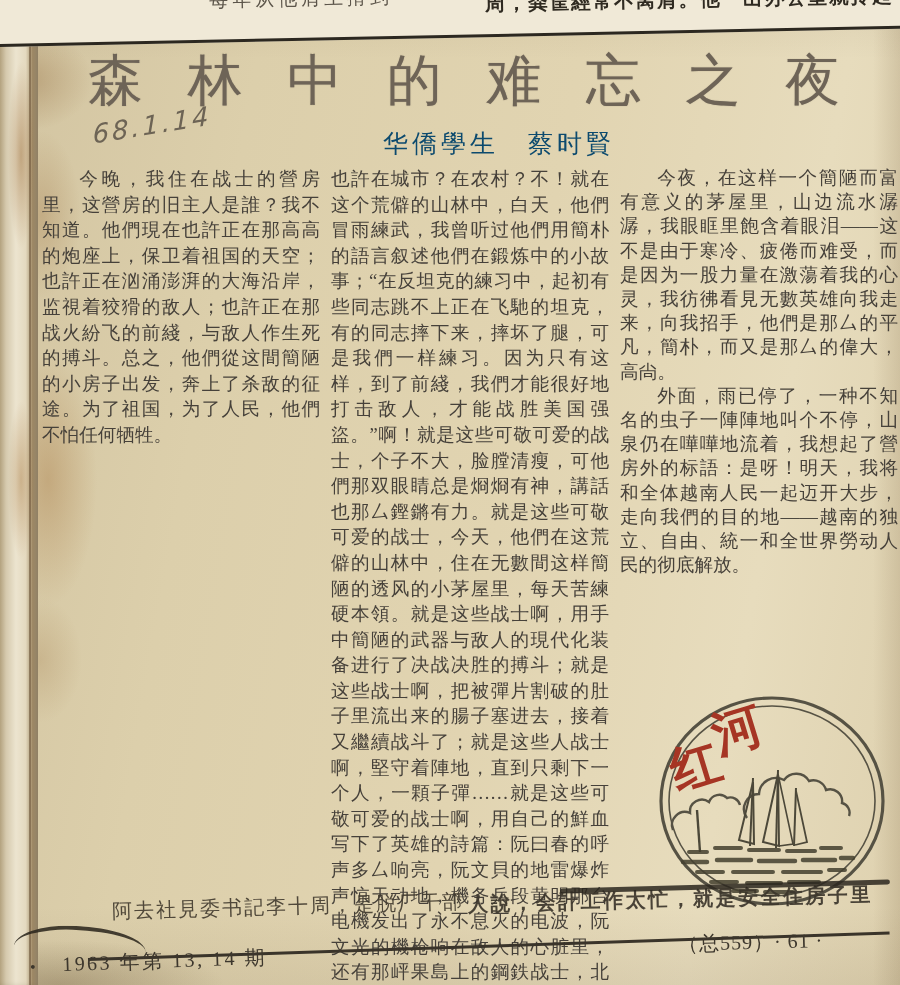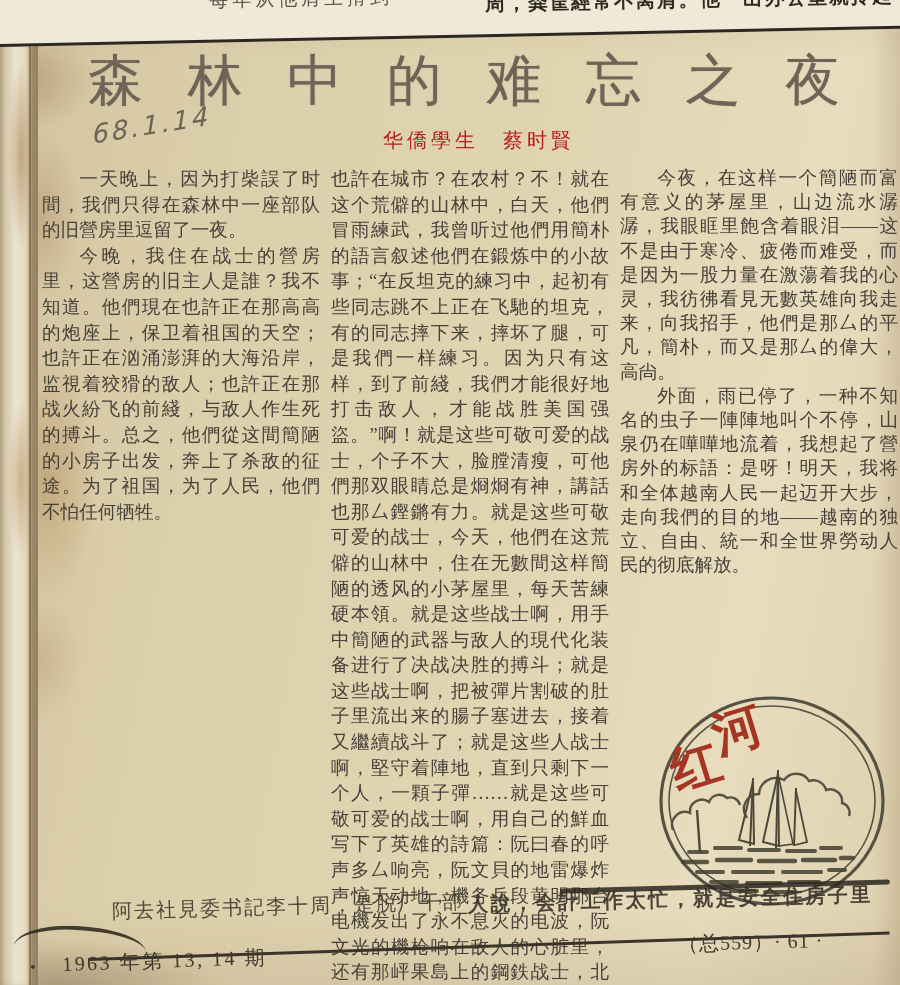--- a/index.html
+++ b/index.html
@@ -33,21 +33,21 @@
   .frag{position:absolute;white-space:nowrap;color:#332d23;}
   .frag-top-left{left:216px;top:12px;font-size:19px;letter-spacing:4px;color:#5c554a;}
   .frag-top-right{left:492px;top:20px;font-size:19.5px;letter-spacing:2px;font-weight:bold;color:#2f2a21;}
 
   
   .title-row{position:absolute;left:88px;top:44px;width:752px;display:flex;justify-content:space-between;
     font-size:55px;color:#6e6457;text-shadow:0 0 1px rgba(110,100,88,.55);}
   .hand-date{position:absolute;left:92px;top:110px;font-size:26px;color:#6d6455;
     font-family:"DejaVu Sans",sans-serif;font-style:italic;letter-spacing:3px;
     transform:rotate(-9deg) skewX(-8deg);}
-  .byline{position:absolute;left:383px;top:127px;font-size:20px;color:#b91c1c;letter-spacing:4px;}
+  .byline{position:absolute;left:383px;top:127px;font-size:25px;color:#0c4a6e;letter-spacing:4px;}
 
   
   .columns{position:absolute;left:42px;top:166px;width:856px;display:flex;gap:11px;}
   .col{flex:1;font-size:18.6px;color:#46413a;text-align:justify;text-justify:inter-ideograph;}
   .col1,.col2{line-height:25.6px;}
   .col3{line-height:24.2px;}
   .col p{margin:0;text-indent:2em;}
   .col p.cont{text-indent:0;}
 
   
@@ -98,21 +98,20 @@
     <span>忘</span>
     <span>之</span>
     <span>夜</span>
   </div>
 
   <div class="hand-date">68.1.14</div>
   <div class="byline">华僑學生　蔡时賢</div>
 
   <div class="columns">
     <div class="col col1">
-      <p>一天晚上，因为打柴誤了时間，我們只得在森林中一座部队的旧營房里逗留了一夜。</p>
       <p>今晚，我住在战士的營房里，这營房的旧主人是誰？我不知道。他們現在也許正在那高高的炮座上，保卫着祖国的天空；也許正在汹涌澎湃的大海沿岸，监視着狡猾的敌人；也許正在那战火紛飞的前綫，与敌人作生死的搏斗。总之，他們從这間簡陋的小房子出发，奔上了杀敌的征途。为了祖国，为了人民，他們不怕任何牺牲。</p>
 
     </div>
     <div class="col col2">
       <p class="cont">也許在城市？在农村？不！就在这个荒僻的山林中，白天，他們冒雨練武，我曾听过他們用簡朴的語言叙述他們在鍛炼中的小故事；“在反坦克的練习中，起初有些同志跳不上正在飞馳的坦克，有的同志摔下来，摔坏了腿，可是我們一样練习。因为只有这样，到了前綫，我們才能很好地打击敌人，才能战胜美国强盜。”啊！就是这些可敬可爱的战士，个子不大，脸膛清瘦，可他們那双眼睛总是烱烱有神，講話也那厶鏗鏘有力。就是这些可敬可爱的战士，今天，他們在这荒僻的山林中，住在无數間这样簡陋的透风的小茅屋里，每天苦練硬本領。就是这些战士啊，用手中簡陋的武器与敌人的現代化装备进行了决战决胜的搏斗；就是这些战士啊，把被彈片割破的肚子里流出来的腸子塞进去，接着又繼續战斗了；就是这些人战士啊，堅守着陣地，直到只剩下一个人，一顆子彈……就是这些可敬可爱的战士啊，用自己的鮮血写下了英雄的詩篇：阮曰春的呼声多厶响亮，阮文貝的地雷爆炸声惊天动地，機务兵段黄明那台电機发出了永不息灭的电波，阮文光的機枪响在敌人的心脏里，还有那岼果島上的鋼鉄战士，北村战役中的歼美勇士……在北方，因</p>
     </div>
     <div class="col col3">
       <p>今夜，在这样一个簡陋而富有意义的茅屋里，山边流水潺潺，我眼眶里飽含着眼泪——这不是由于寒冷、疲倦而难受，而是因为一股力量在激蕩着我的心灵，我彷彿看見无數英雄向我走来，向我招手，他們是那厶的平凡，簡朴，而又是那厶的偉大，高尙。</p>
       <p>外面，雨已停了，一种不知名的虫子一陣陣地叫个不停，山泉仍在嘩嘩地流着，我想起了營房外的标語：是呀！明天，我将和全体越南人民一起迈开大步，走向我們的目的地——越南的独立、自由、統一和全世界勞动人民的彻底解放。</p>
     </div>

